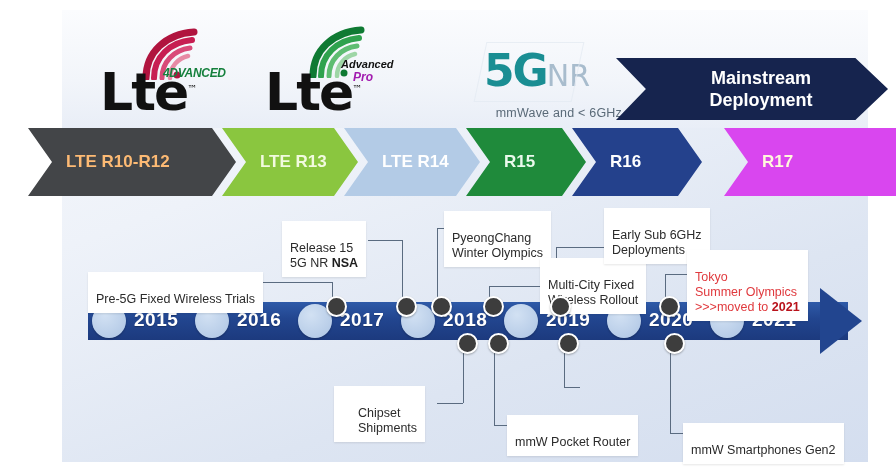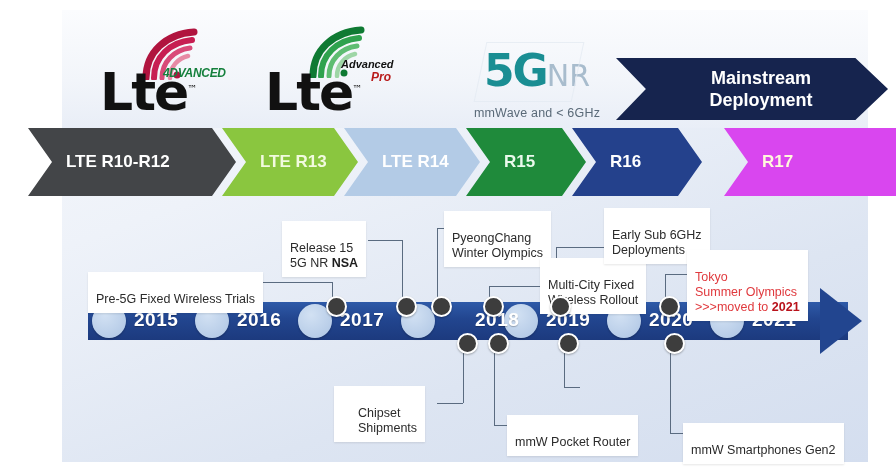--- a/index.html
+++ b/index.html
@@ -34,34 +34,34 @@
   }
   .lte-tm{font-size:10px;vertical-align:super;font-weight:normal;}
   .lte-badge{
     position:absolute;font-style:italic;font-weight:bold;
     font-family:"Liberation Sans", sans-serif;
   }
   .arcs{position:absolute;}
 
   .lbl-adv{left:63px;top:38px;font-size:12px;color:#15803d;letter-spacing:-0.3px;}
   .lbl-advpro-1{left:76px;top:30px;font-size:11px;color:#111;}
-  .lbl-advpro-2{left:88px;top:42px;font-size:12px;color:#b91c1c;margin-left:18px;}
+  .lbl-advpro-2{left:88px;top:42px;font-size:12px;color:#a21caf;}
 
   
   .fiveg{
     position:absolute;left:452px;top:48px;width:170px;height:70px;text-align:center;
   }
   .fiveg-main{
     font-family:"DejaVu Sans", sans-serif;
     font-size:44px;font-weight:bold;color:#1a8e93;line-height:46px;
     letter-spacing:-2px;
   }
   .fiveg-nr{font-size:30px;color:#a8bccd;font-weight:normal;letter-spacing:0px;}
   .fiveg-sub{
-    font-size:12.5px;color:#5a6a78;margin-top:7px;letter-spacing:0.2px;
+    font-size:12.5px;color:#5a6a78;margin-top:7px;letter-spacing:0.2px;text-align:right;
   }
   .fiveg-ghost{
     position:absolute;left:28px;top:-6px;width:96px;height:58px;
     border:1px solid #e3e9f1;transform:skewX(-12deg);opacity:.75;
   }
 
   
   .mainstream{
     position:absolute;left:616px;top:58px;width:272px;height:62px;
     background:#16244e;
@@ -186,21 +186,21 @@
     <div class="fiveg-sub">mmWave and &lt; 6GHz</div>
   </div>
 
   <div class="mainstream">
     <span style="white-space:pre-line;">Mainstream
 Deployment</span>
   </div>
 
   <div class="chev-band" id="chevBand">
       <div class="chev first" style="left: 0px; width: 208px; background: rgb(67, 69, 72); z-index: 20;">
-        <span style="color: #ffffff;">LTE R10-R12</span>
+        <span style="color: #fdba74;">LTE R10-R12</span>
       </div>
       <div class="chev" style="left: 194px; width: 136px; background: rgb(138, 198, 63); z-index: 19;">
         <span style="color: rgb(242, 250, 223);">LTE R13</span>
       </div>
       <div class="chev" style="left: 316px; width: 136px; background: rgb(179, 203, 230); z-index: 18;">
         <span style="color: rgb(255, 255, 255);">LTE R14</span>
       </div>
       <div class="chev" style="left: 438px; width: 120px; background: rgb(31, 138, 59); z-index: 17;">
         <span style="color: rgb(234, 249, 236);">R15</span>
       </div>
@@ -220,21 +220,21 @@
       <div class="tl-dot-bg" style="left: 298px;"></div>
       <div class="tl-dot-bg" style="left: 401px;"></div>
       <div class="tl-dot-bg" style="left: 504px;"></div>
       <div class="tl-dot-bg" style="left: 607px;"></div>
       <div class="tl-dot-bg" style="left: 710px;"></div>
     </div>
   <div id="tlYears">
       <div class="tl-year" style="left: 134px;">2015</div>
       <div class="tl-year" style="left: 237px;">2016</div>
       <div class="tl-year" style="left: 340px;">2017</div>
-      <div class="tl-year" style="left: 443px; margin-left: 32px;">2018</div>
+      <div class="tl-year" style="left: 443px;">2018</div>
       <div class="tl-year" style="left: 546px;">2019</div>
       <div class="tl-year" style="left: 649px;">2020</div>
       <div class="tl-year" style="left: 752px;">2021</div>
     </div>
 
   <div class="ln h" style="left:262px;top:282px;width:70px;"></div>
   <div class="ln v" style="left:332px;top:282px;height:24px;"></div>
 
   <div class="ln h" style="left:368px;top:240px;width:34px;"></div>
   <div class="ln v" style="left:402px;top:240px;height:66px;"></div>

